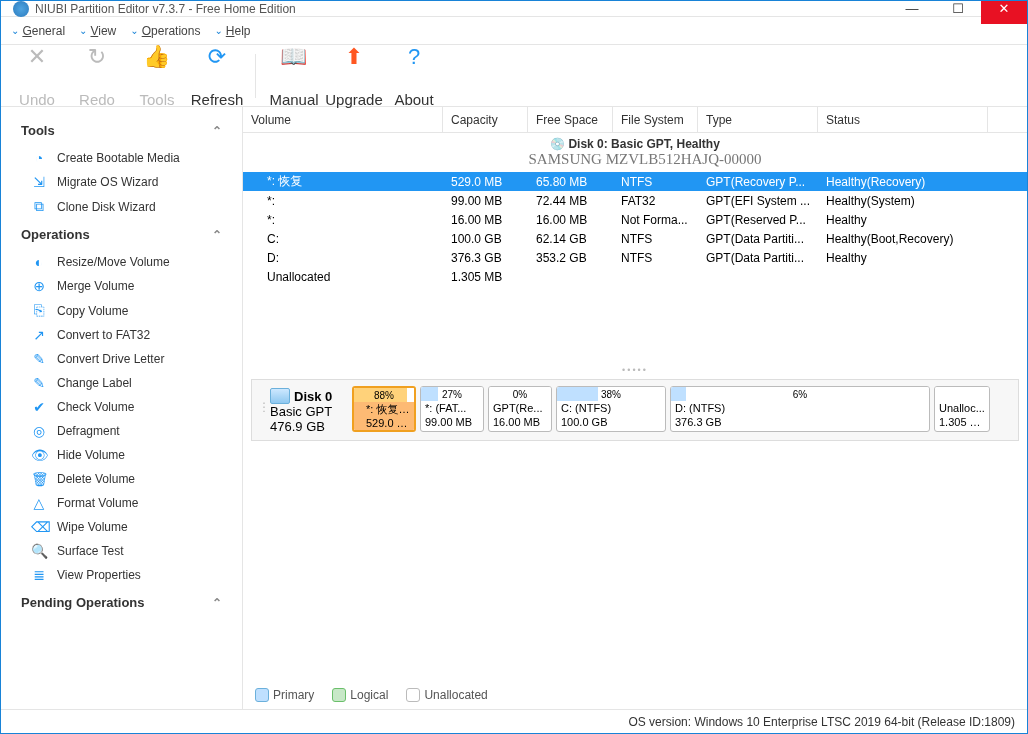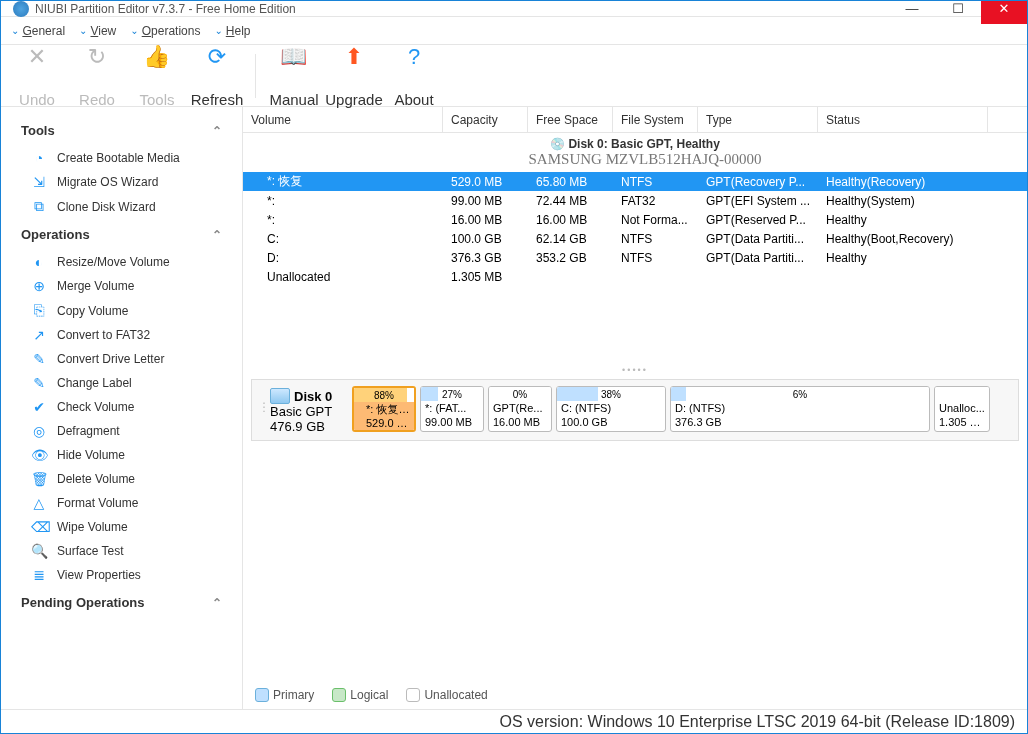--- a/index.html
+++ b/index.html
@@ -48,21 +48,21 @@
 .dmpart { border: 1px solid #bbb; border-radius: 3px; font-size: 11px; display: flex; flex-direction: column; height: 46px; min-width: 56px; background: #fff; overflow: hidden; }
 .dmpart.sel { border: 2px solid #f0a020; }
 .dmpart .bar { height: 14px; position: relative; background: #fff; display: flex; align-items: center; justify-content: center; font-size: 10px; }
 .dmpart .bar .fill { position: absolute; left: 0; top: 0; bottom: 0; background: #bfe0ff; }
 .dmpart.sel .bar .fill { background: #ffd27a; }
 .dmpart .bar .pct { position: relative; z-index: 1; }
 .dmpart .nm, .dmpart .sz { padding: 0 4px; white-space: nowrap; overflow: hidden; text-overflow: ellipsis; line-height: 14px; }
 .dmpart.sel .nm, .dmpart.sel .sz { background: #fdba74; padding-left: 12px; }
 .legend { height: 28px; display: flex; align-items: center; gap: 18px; padding-left: 12px; font-size: 12px; color: #555; }
 .legend .sw { width: 14px; height: 14px; border-radius: 3px; border: 1px solid #bbb; display: inline-block; vertical-align: middle; margin-right: 4px; }
-.statusbar { height: 24px; border-top: 1px solid #e5e5e5; display: flex; align-items: center; justify-content: flex-end; padding: 0 12px; font-size: 16px; color: #333; }
+.statusbar { height: 24px; border-top: 1px solid #e5e5e5; display: flex; align-items: center; justify-content: flex-end; padding: 0 12px; font-size: 12px; color: #333; }
 </style>
 </head>
 <body>
 
 <div class="titlebar">
   <div class="logo"></div>
   <div class="title">NIUBI Partition Editor v7.3.7 - Free Home Edition</div>
   <div class="winbtn">—</div>
   <div class="winbtn">☐</div>
   <div class="winbtn close">✕</div>

